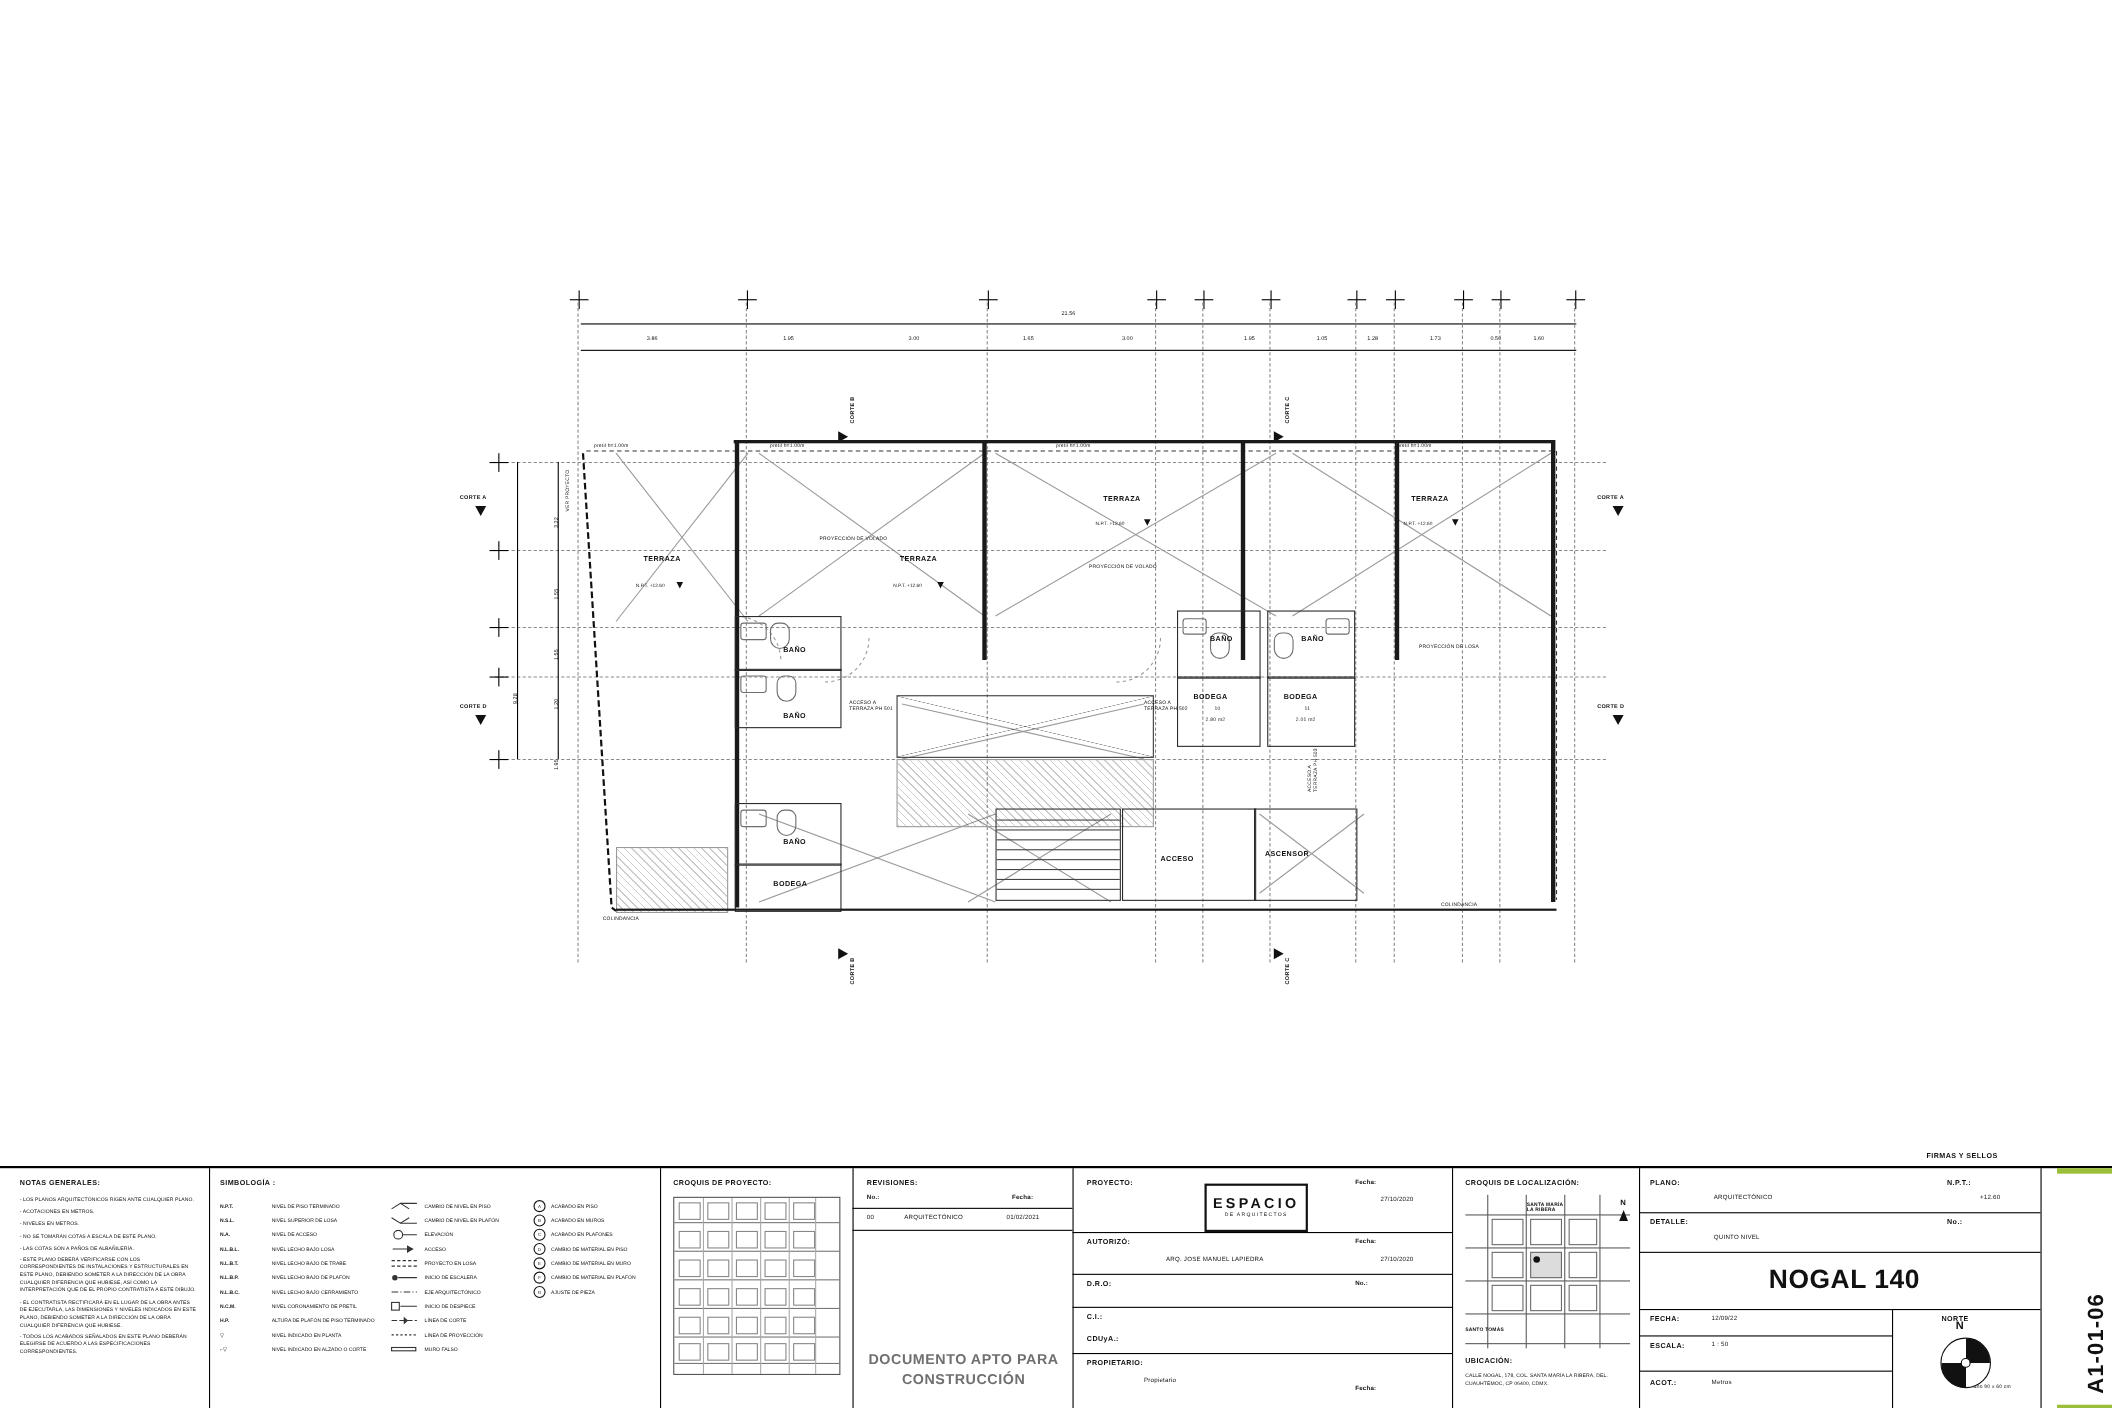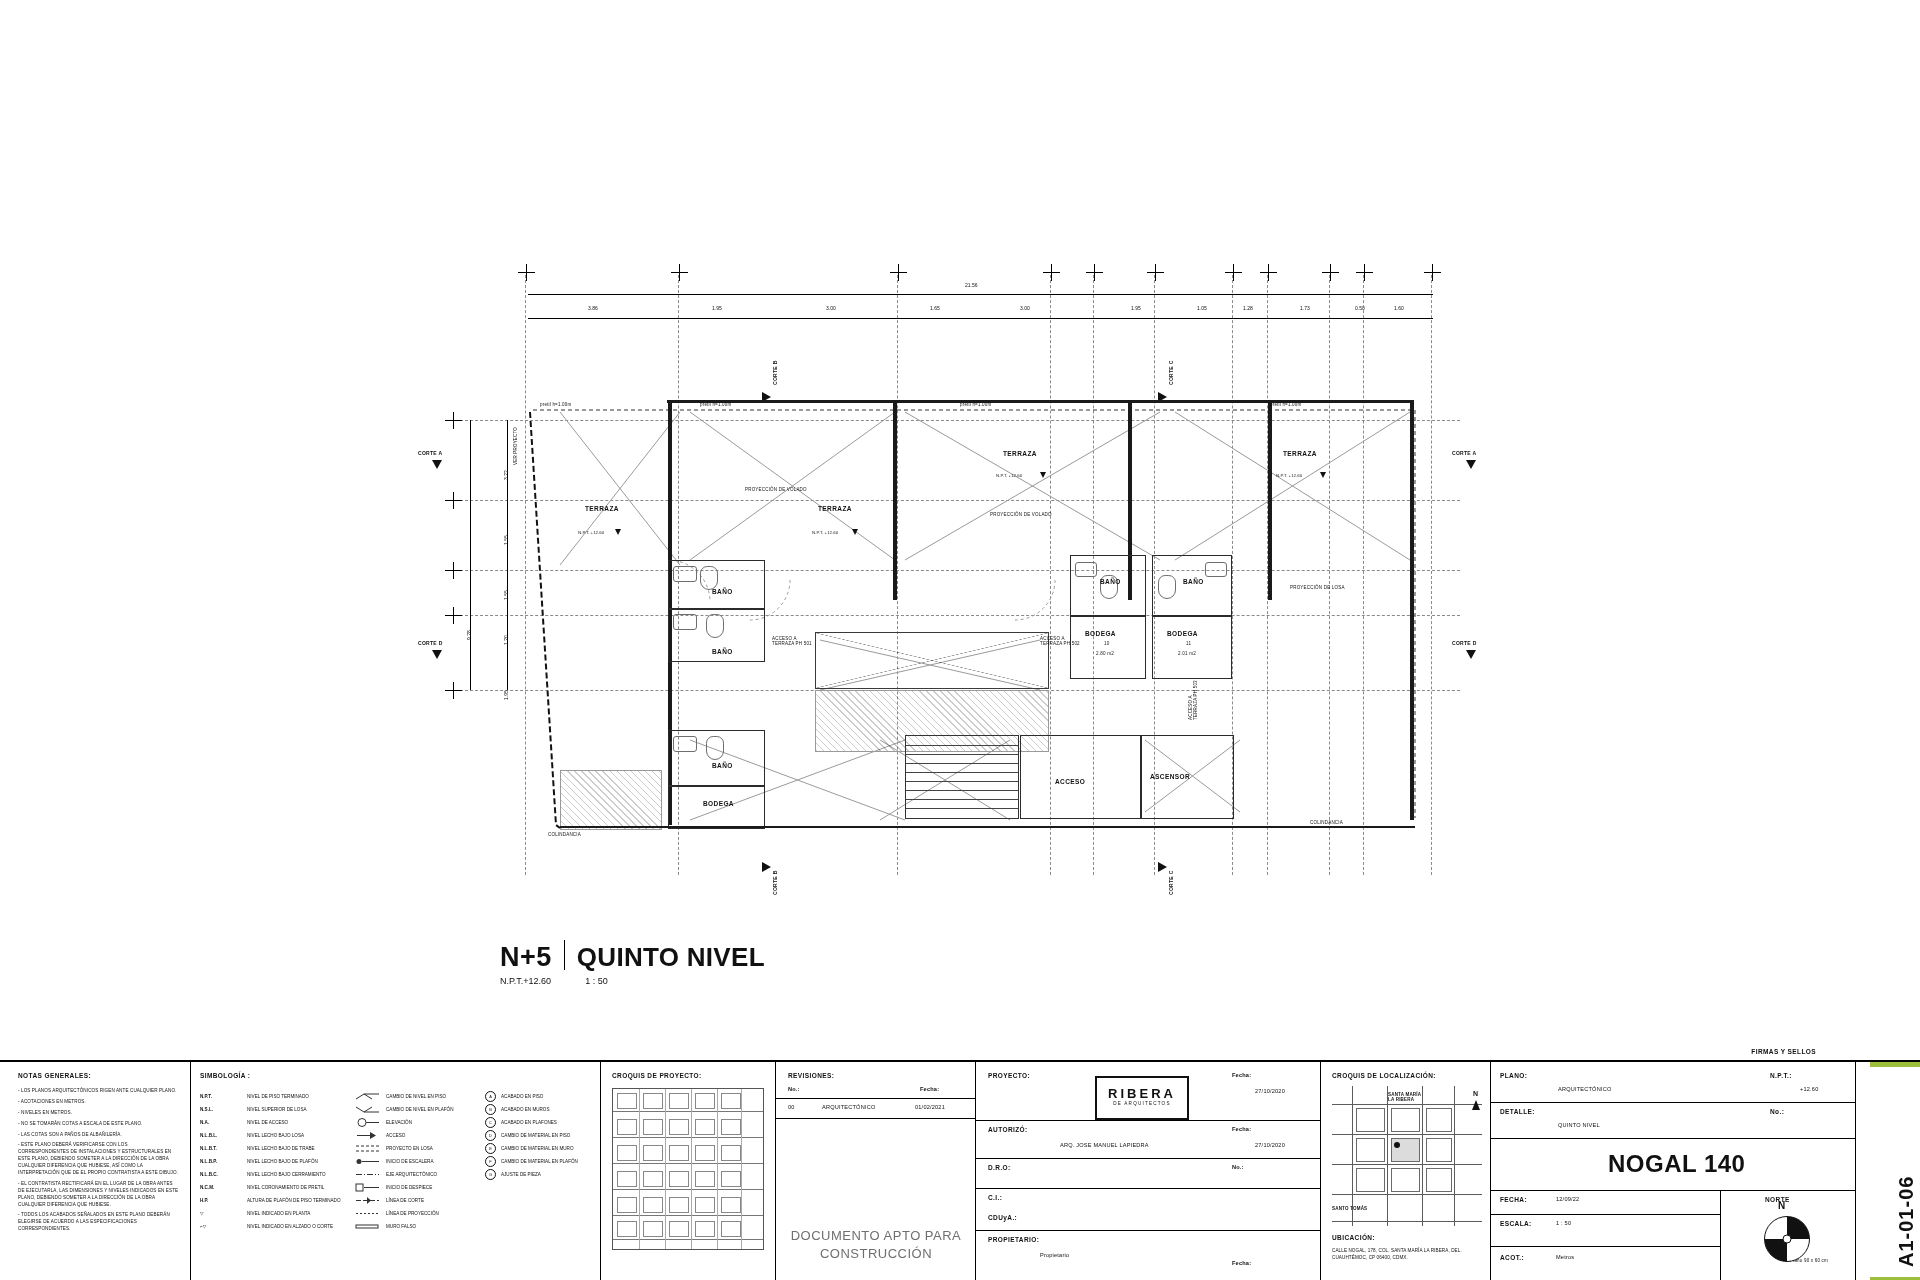--- a/index.html
+++ b/index.html
@@ -66,21 +66,21 @@
   .sym{width:26px;height:9px;border:0;position:relative;flex:0 0 26px;}
   .symbox{width:9px;height:9px;border:1px solid #111;border-radius:50%;font-size:4px;text-align:center;line-height:9px;}
 
   .mini-elev{position:absolute;border:1px solid #555;background:#fff;}
   .mini-elev .flr{position:absolute;left:0;width:100%;height:1px;background:#777;}
   .mini-elev .col{position:absolute;top:0;height:100%;width:1px;background:#aaa;}
   .mini-map{position:absolute;overflow:hidden;}
   .mm-line{position:absolute;background:#5c5c5c;}
   .mm-blk{position:absolute;border:1px solid #6a6a6a;}
 
-  .doc-apto{font-size:13px;font-weight:normal;color:#6f6f6f;letter-spacing:.5px;line-height:1.35;text-align:center;}
+  .doc-apto{font-size:13px;font-weight:bold;color:#6f6f6f;letter-spacing:.5px;line-height:1.35;text-align:center;}
   .rot{transform-origin:0 0;}
 </style>
 </head>
 <body>
 
 <div id="sheet">
 
   <div id="plan">
 
     <div class="dimline" style="left:528px;top:294px;width:905px;"></div>
@@ -284,31 +284,20 @@
 
     <div class="tiny" style="position:absolute;left:745px;top:487px;">PROYECCIÓN DE VOLADO</div>
     <div class="tiny" style="position:absolute;left:990px;top:512px;">PROYECCIÓN DE VOLADO</div>
     <div class="tiny" style="position:absolute;left:1290px;top:585px;">PROYECCIÓN DE LOSA</div>
 
     <div class="tiny" style="position:absolute;left:548px;top:832px;">COLINDANCIA</div>
     <div class="tiny" style="position:absolute;left:1310px;top:820px;">COLINDANCIA</div>
 
     <div class="wall" style="left:560px;top:826px;width:855px;height:2px;"></div>
 
-    <div class="abs" style="left:500px;top:940px;">
-      <div style="display:flex;align-items:flex-end;gap:10px;">
-        <div style="font-size:27px;font-weight:bold;letter-spacing:.5px;">N+5</div>
-        <div style="width:1px;height:30px;background:#000;margin:0 2px 3px 2px;"></div>
-        <div style="font-size:26px;font-weight:bold;letter-spacing:.3px;">QUINTO NIVEL</div>
-      </div>
-      <div style="display:flex;gap:34px;margin-top:3px;">
-        <div style="font-size:9px;">N.P.T.+12.60</div>
-        <div style="font-size:9px;">1 : 50</div>
-      </div>
-    </div>
 
   </div>
 
   <div id="titleblock">
 
     <div class="tbhead" style="position:absolute;right:104px;top:-14px;">FIRMAS Y SELLOS</div>
 
     <div class="greenbar" style="left:1870px;top:0px;width:50px;height:5px;"></div>
     <div class="greenbar" style="left:1870px;top:215px;width:50px;height:5px;"></div>
 
@@ -543,21 +532,21 @@
     <div class="tbtxt" style="position:absolute;left:915px;top:42px;">01/02/2021</div>
     <div class="tbline tbl-h" style="left:775px;top:56px;width:200px;"></div>
 
     <div class="doc-apto" style="position:absolute;left:782px;top:165px;width:188px;">DOCUMENTO APTO PARA CONSTRUCCIÓN</div>
 
     <div class="tbhead" style="position:absolute;left:988px;top:10px;">PROYECTO:</div>
     <div class="tbtxt" style="position:absolute;left:1232px;top:10px;font-weight:bold;">Fecha:</div>
     <div class="tbtxt" style="position:absolute;left:1255px;top:26px;">27/10/2020</div>
 
     <div class="logo" style="left:1095px;top:14px;width:90px;height:40px;">
-      <div class="lt" style="margin-top:8px;">RIBERA</div>
+      <div class="lt" style="margin-top:8px;">ESPACIO</div>
       <div class="lb">DE ARQUITECTOS</div>
     </div>
 
     <div class="tbline tbl-h" style="left:975px;top:58px;width:345px;"></div>
     <div class="tbhead" style="position:absolute;left:988px;top:64px;">AUTORIZÓ:</div>
     <div class="tbtxt" style="position:absolute;left:1060px;top:80px;">ARQ. JOSE MANUEL LAPIEDRA</div>
     <div class="tbtxt" style="position:absolute;left:1232px;top:64px;font-weight:bold;">Fecha:</div>
     <div class="tbtxt" style="position:absolute;left:1255px;top:80px;">27/10/2020</div>
 
     <div class="tbline tbl-h" style="left:975px;top:96px;width:345px;"></div>

